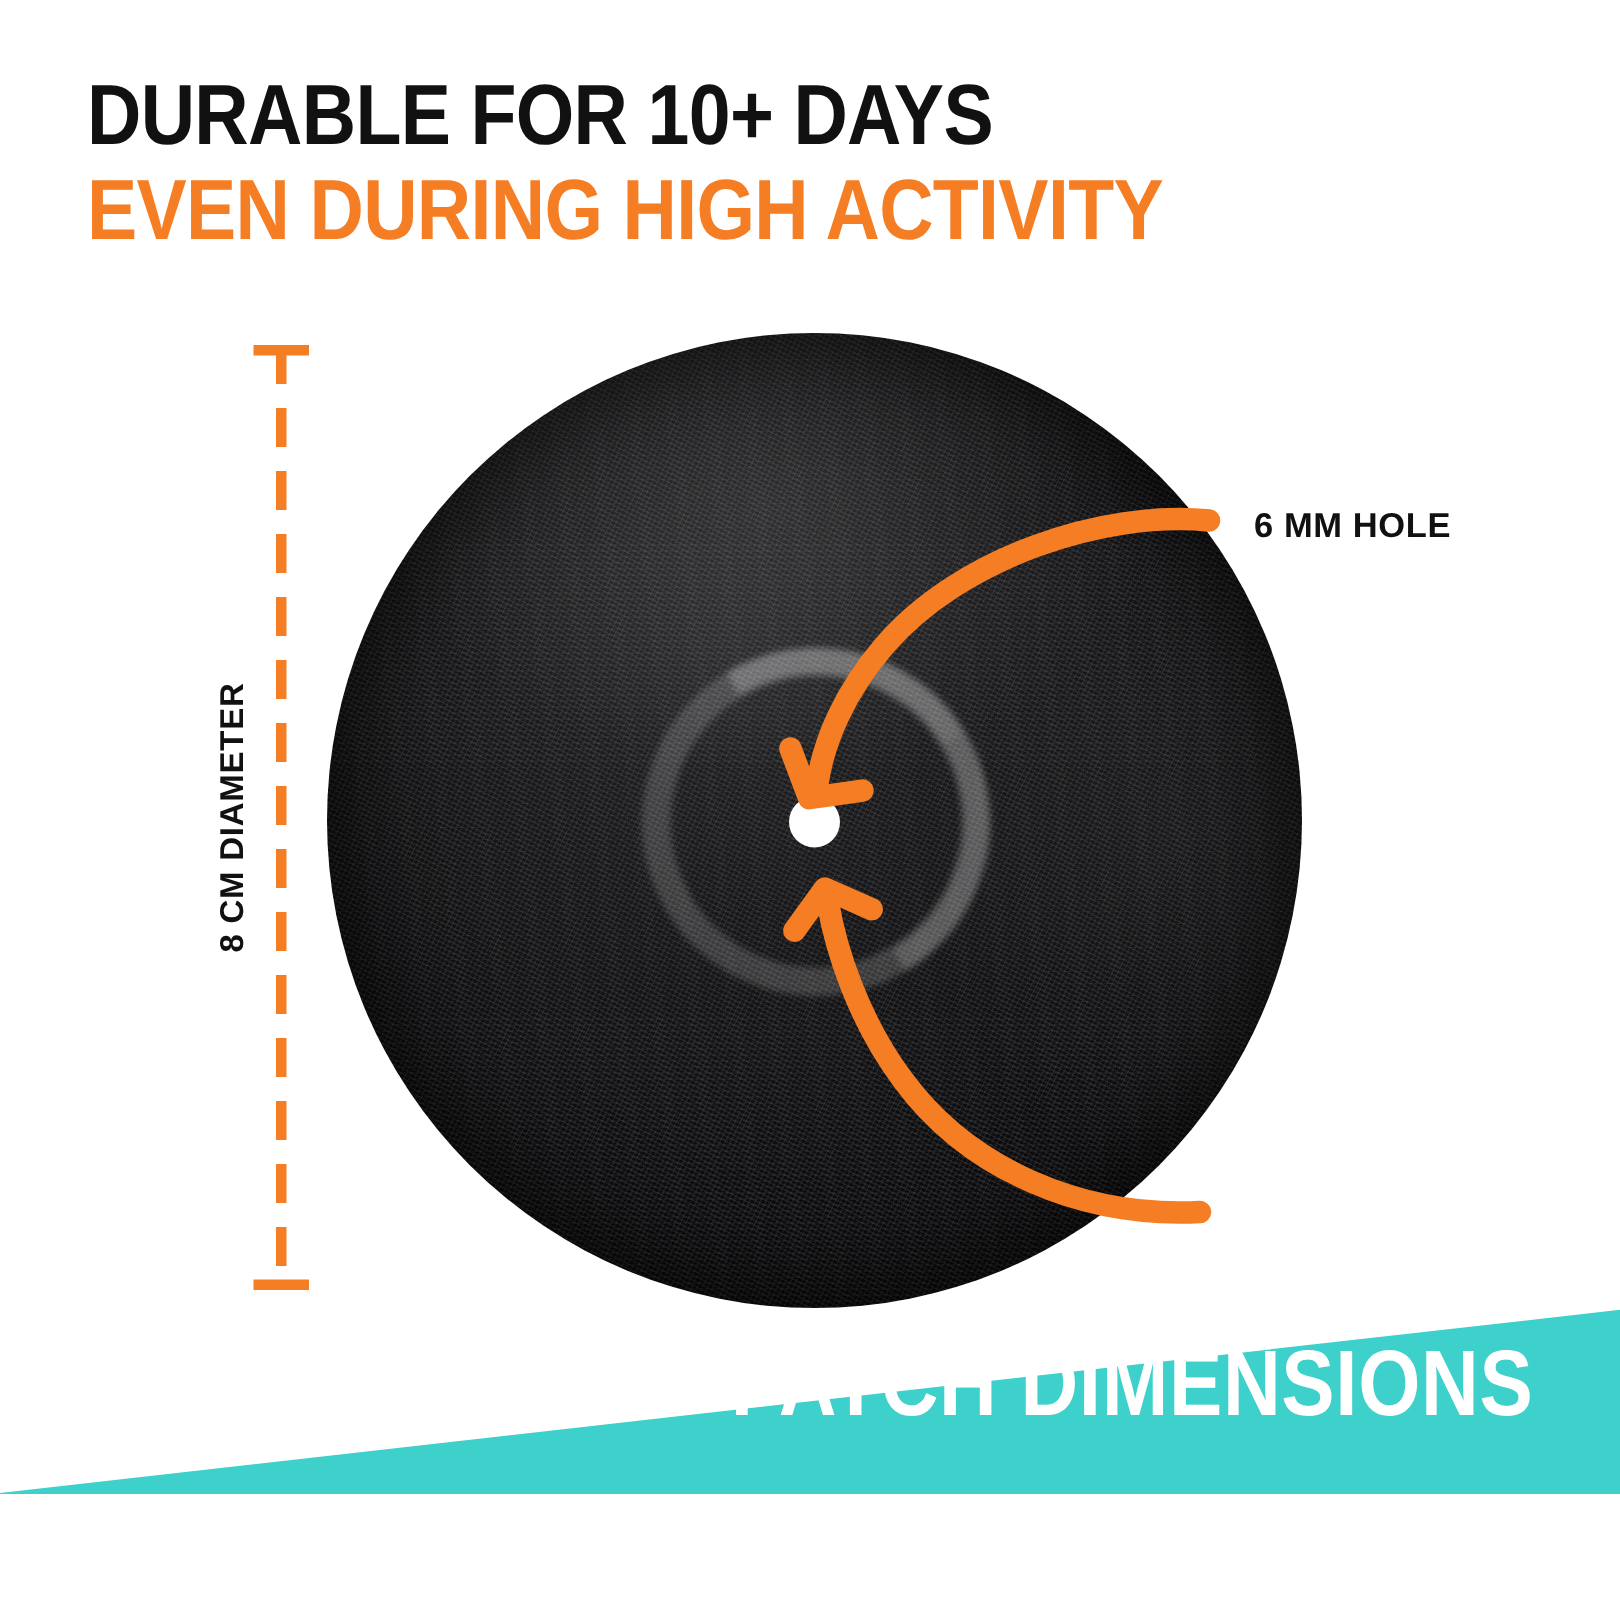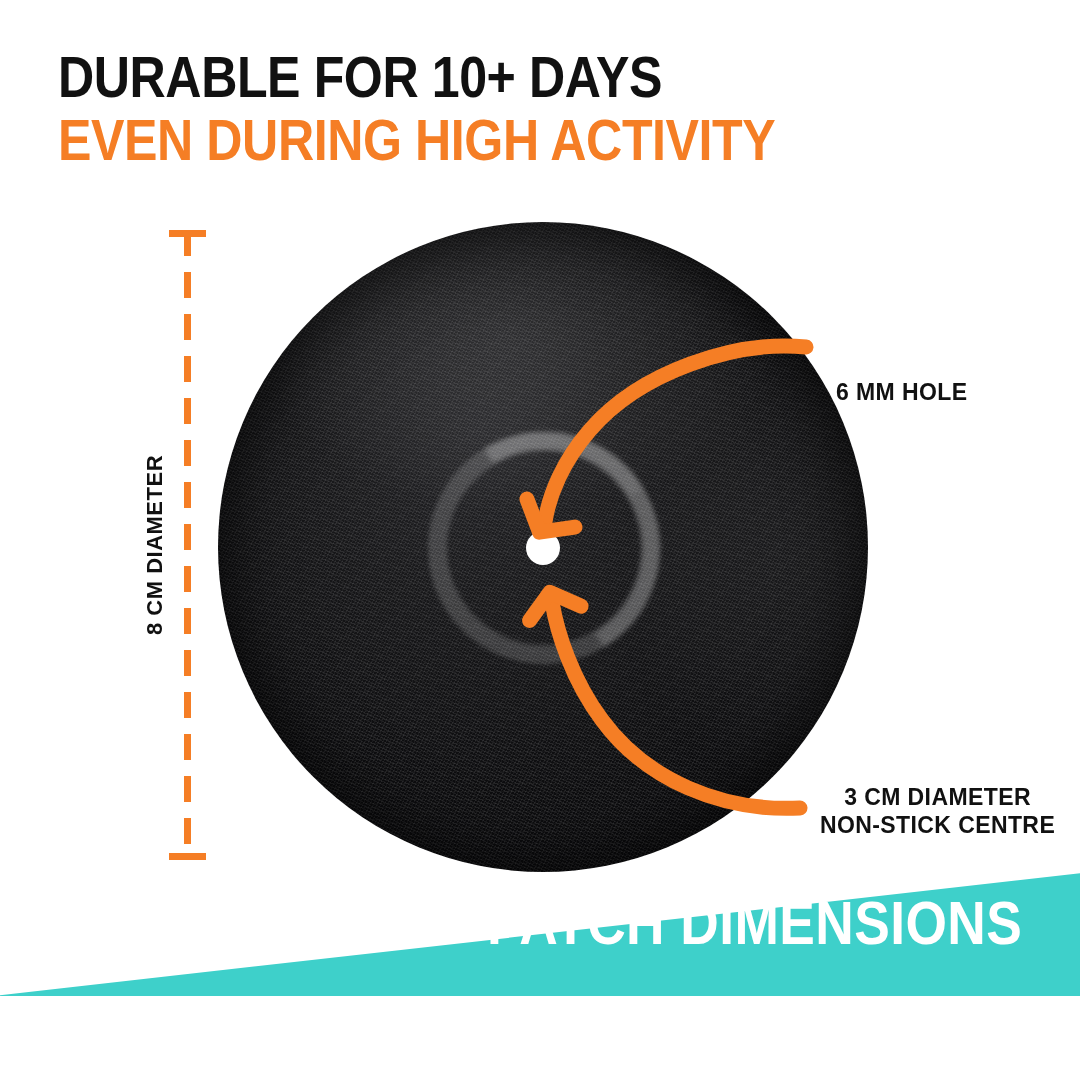--- a/index.html
+++ b/index.html
@@ -179,21 +179,20 @@
     letter-spacing: 0.4px;
     color: #111111;
     text-transform: uppercase;
     line-height: 1.22;
     white-space: nowrap;
     font-family: "Liberation Sans", sans-serif;
   }
   .callout-hole {
     left: 836px;
     top: 336px;
-    margin-top: 42px;
   }
   .callout-centre {
     left: 820px;
     top: 783px;
     text-align: center;
   }
 
   
   .banner {
     position: absolute;
@@ -252,21 +251,17 @@
 
     <g>
       <path d="M 800 808 C 722 812, 646 780, 602 720 C 572 680, 557 632, 552 602" fill="none" stroke="#f57e25" stroke-width="15" stroke-linecap="round"></path>
       <path d="M 527 617 L 551 592 L 580 610" fill="none" stroke="#f57e25" stroke-width="15" stroke-linecap="round" stroke-linejoin="round" transform="rotate(-8 553 600)"></path>
     </g>
   </svg>
 
   <div class="callout callout-hole">
     <span>6 MM HOLE</span>
   </div>
-  <div class="callout callout-centre">
-    <div>3 CM DIAMETER</div>
-    <div>NON-STICK CENTRE</div>
-  </div>
 
   <div class="banner"></div>
   <div class="banner-text">Patch Dimensions</div>
 
 </div>
 
 </body></html>

